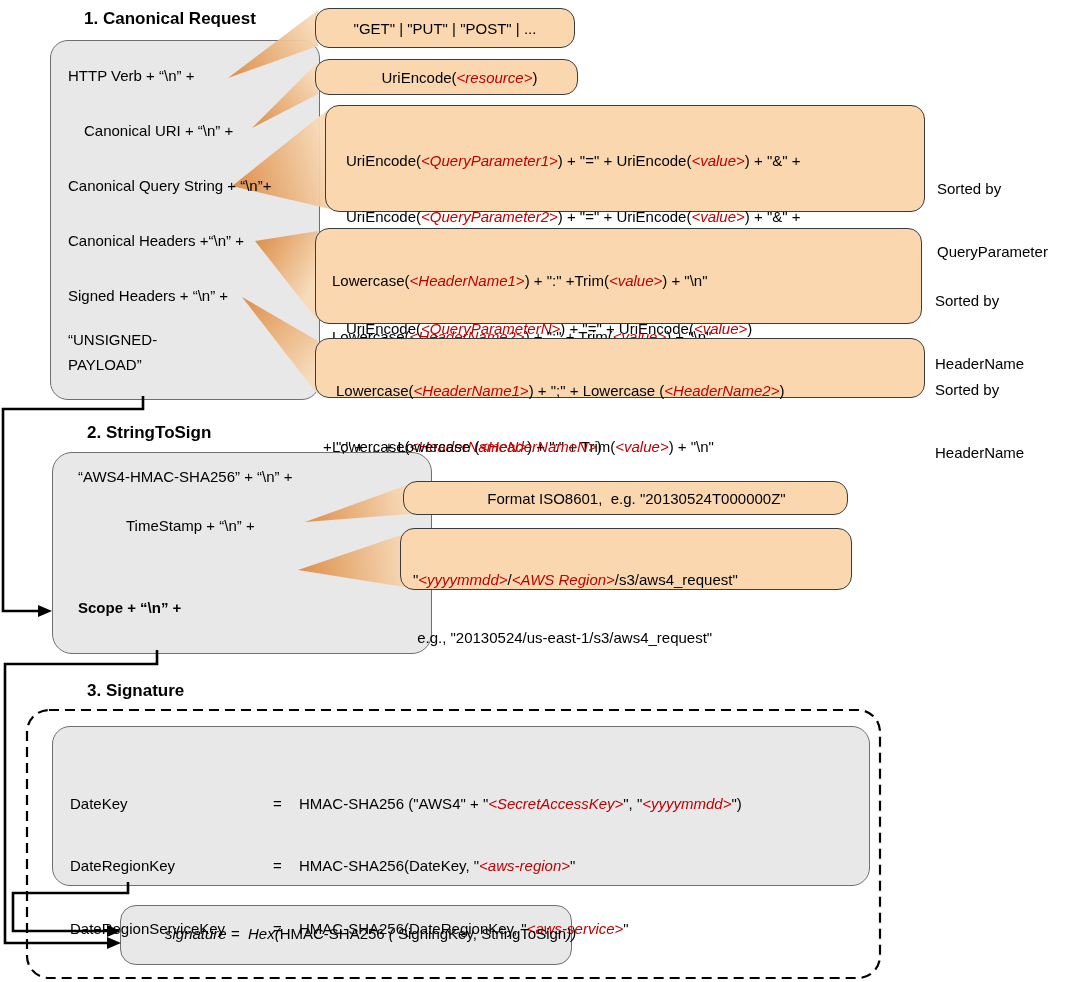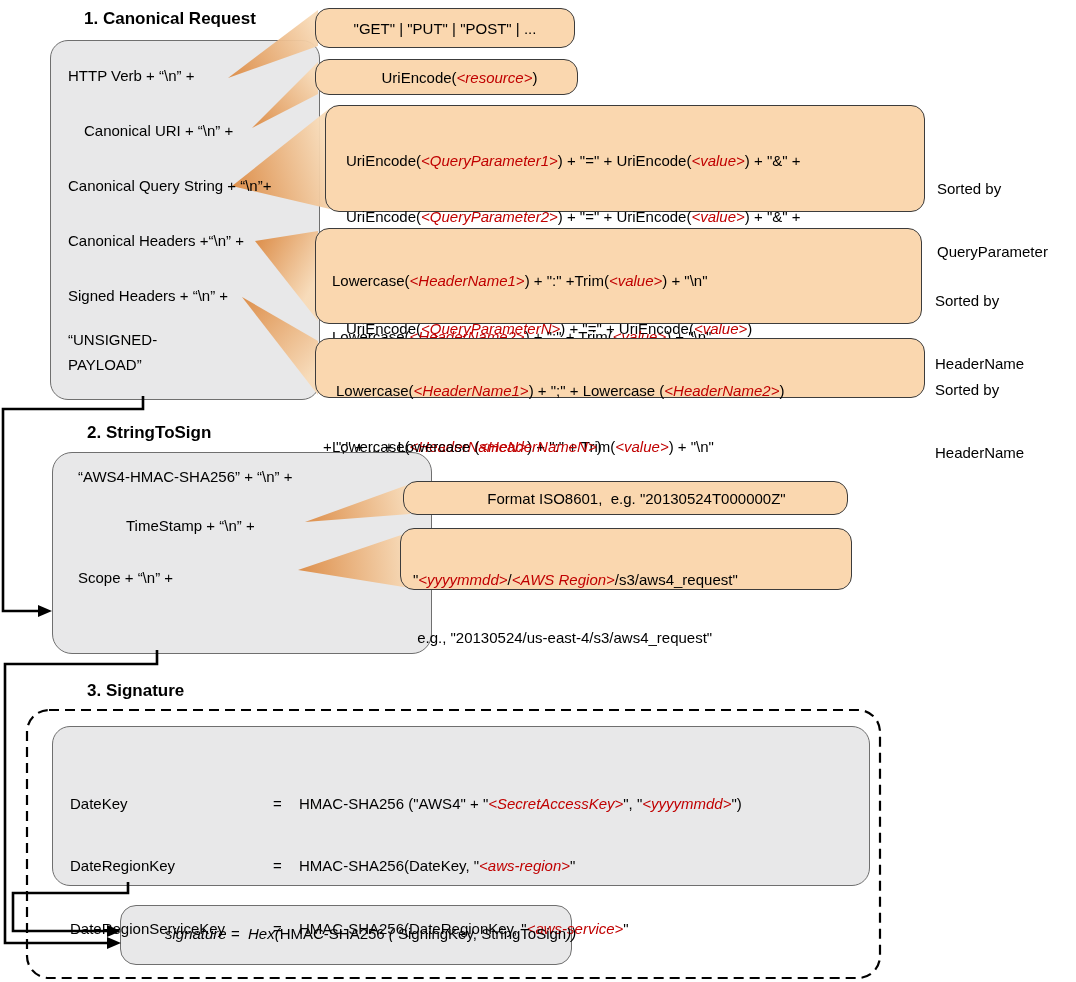--- a/index.html
+++ b/index.html
@@ -127,27 +127,27 @@
   </div>
   <div class="txt sorted" style="left:935px;top:337px;">
     <div>Sorted by</div>
     <div>HeaderName</div>
   </div>
 
   <div class="txt title" style="left:43px;top:422px;">2. StringToSign</div>
 
   <div class="txt boxline" style="left:78px;top:468px;">“AWS4-HMAC-SHA256” + “\n” +</div>
   <div class="txt boxline" style="left:78px;top:517px;margin-left:48px;">TimeStamp + “\n” +</div>
-  <div class="txt boxline" style="left:78px;top:569px;">Scope + “\n” +</div>
+  <div class="txt boxline" style="left:78px;top:599px;font-weight:bold;">Scope + “\n” +</div>
 
   <div class="obox flexc" style="left:403px;top:481px;width:445px;height:34px;padding-left:22px;box-sizing:border-box;">Format ISO8601,  e.g. "20130524T000000Z"</div>
 
   <div class="obox" style="left:400px;top:528px;width:452px;height:62px;padding:8px 0 0 12px;box-sizing:border-box;">
     <div class="codeline" style="height:24px;"><span>"</span><span class="seg-r">&lt;yyyymmdd&gt;</span><span>/</span><span class="seg-r">&lt;AWS Region&gt;</span><span>/s3/aws4_request"</span></div>
-    <div class="codeline" style="height:24px;"><span> e.g., "20130524/us-east-4/s3/aws4_request"</span></div>
+    <div class="codeline" style="height:24px;"><span> e.g., "20130524/us-east-1/s3/aws4_request"</span></div>
   </div>
 
   <div class="txt title" style="left:43px;top:680px;">3. Signature</div>
 
   <div class="txt" style="left:70px;top:757px;">
     <div class="krow">
       <span class="kname">DateKey</span><span class="keq">=</span><span><span>HMAC-SHA256 ("AWS4" + "</span><span class="seg-r">&lt;SecretAccessKey&gt;</span><span>", "</span><span class="seg-r">&lt;yyyymmdd&gt;</span><span>")</span></span>
     </div>
     <div class="krow">
       <span class="kname">DateRegionKey</span><span class="keq">=</span><span><span>HMAC-SHA256(DateKey, "</span><span class="seg-r">&lt;aws-region&gt;</span><span>"</span></span>

